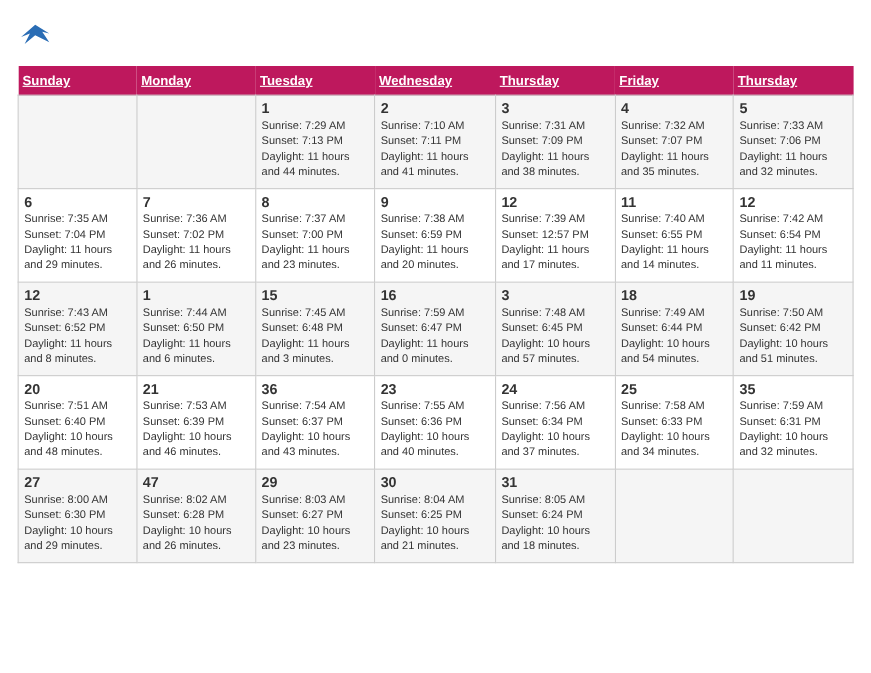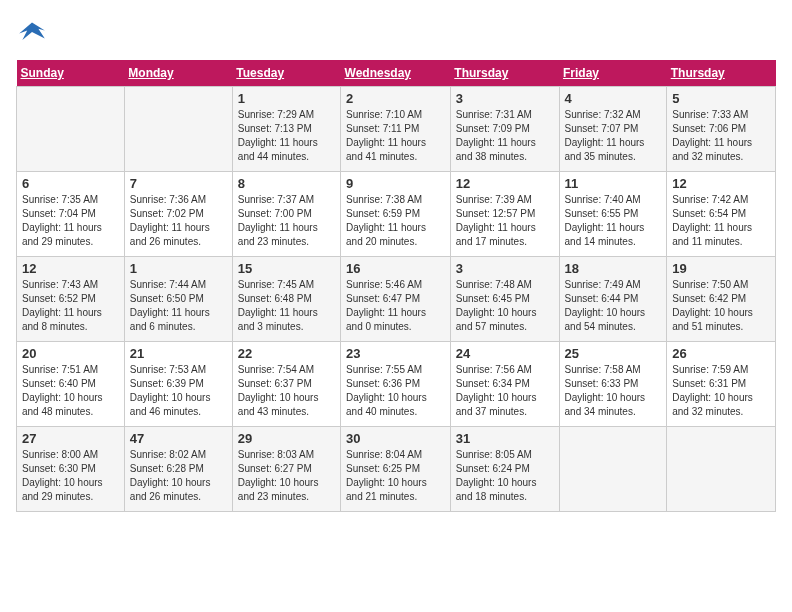--- a/index.html
+++ b/index.html
@@ -213,21 +213,21 @@
 Daylight: 11 hours and 6 minutes.</div>
         </td>
         <td>
           <span class="day-num">15</span>
           <div class="day-info">Sunrise: 7:45 AM
 Sunset: 6:48 PM
 Daylight: 11 hours and 3 minutes.</div>
         </td>
         <td>
           <span class="day-num">16</span>
-          <div class="day-info">Sunrise: 5:46 AM
+          <div class="day-info">Sunrise: 7:59 AM
 Sunset: 6:47 PM
 Daylight: 11 hours and 0 minutes.</div>
         </td>
         <td>
           <span class="day-num">3</span>
           <div class="day-info">Sunrise: 7:48 AM
 Sunset: 6:45 PM
 Daylight: 10 hours and 57 minutes.</div>
         </td>
         <td>
@@ -250,21 +250,21 @@
 Sunset: 6:40 PM
 Daylight: 10 hours and 48 minutes.</div>
         </td>
         <td>
           <span class="day-num">21</span>
           <div class="day-info">Sunrise: 7:53 AM
 Sunset: 6:39 PM
 Daylight: 10 hours and 46 minutes.</div>
         </td>
         <td>
-          <span class="day-num">22</span>
+          <span class="day-num">36</span>
           <div class="day-info">Sunrise: 7:54 AM
 Sunset: 6:37 PM
 Daylight: 10 hours and 43 minutes.</div>
         </td>
         <td>
           <span class="day-num">23</span>
           <div class="day-info">Sunrise: 7:55 AM
 Sunset: 6:36 PM
 Daylight: 10 hours and 40 minutes.</div>
         </td>
@@ -274,21 +274,21 @@
 Sunset: 6:34 PM
 Daylight: 10 hours and 37 minutes.</div>
         </td>
         <td>
           <span class="day-num">25</span>
           <div class="day-info">Sunrise: 7:58 AM
 Sunset: 6:33 PM
 Daylight: 10 hours and 34 minutes.</div>
         </td>
         <td>
-          <span class="day-num">26</span>
+          <span class="day-num">35</span>
           <div class="day-info">Sunrise: 7:59 AM
 Sunset: 6:31 PM
 Daylight: 10 hours and 32 minutes.</div>
         </td>
       </tr>
       <tr>
         <td>
           <span class="day-num">27</span>
           <div class="day-info">Sunrise: 8:00 AM
 Sunset: 6:30 PM

